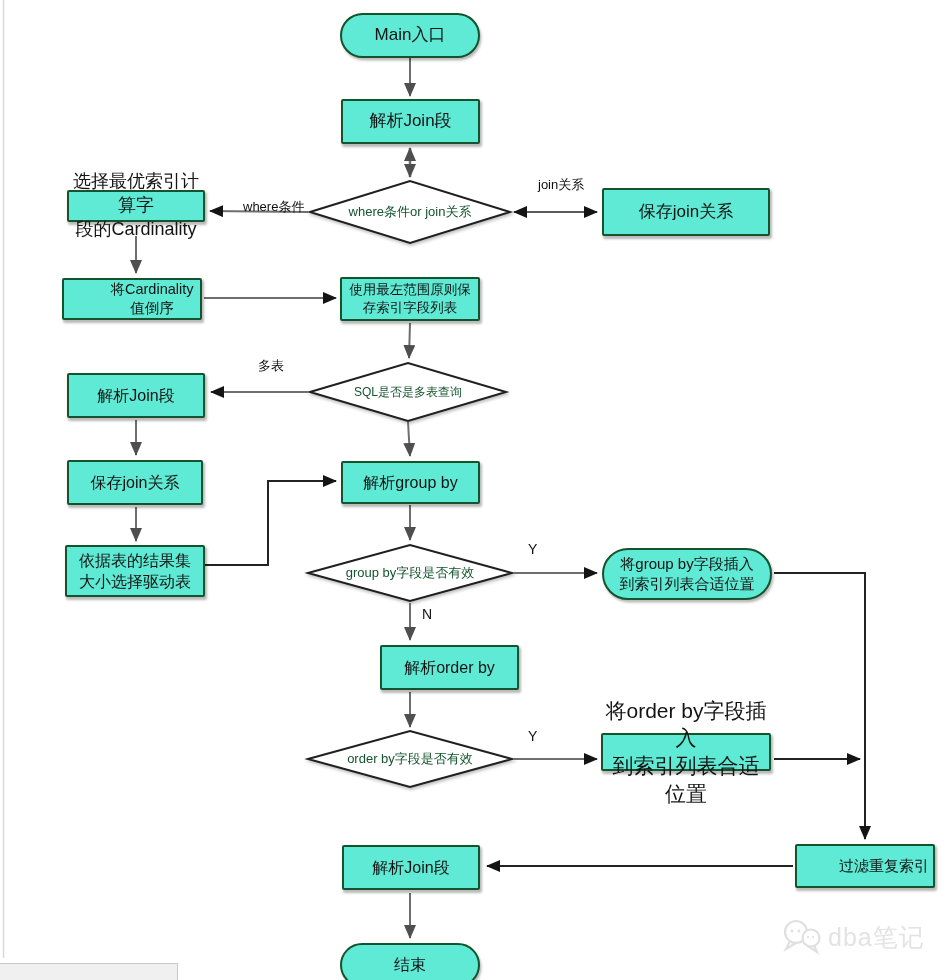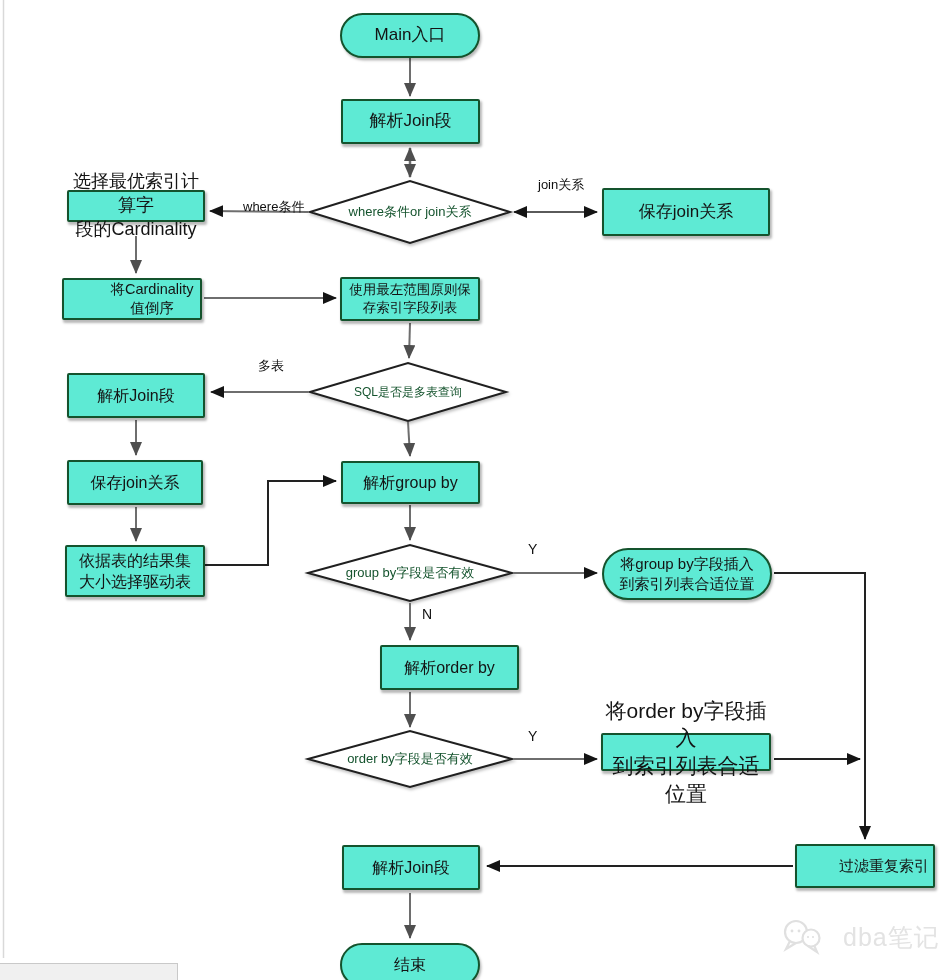--- a/index.html
+++ b/index.html
@@ -20,21 +20,21 @@
   .dlabel{
     position:absolute;display:flex;align-items:center;justify-content:center;
     text-align:center;color:#14532d;line-height:1.2;
   }
   .elabel{position:absolute;font-size:13px;color:#101010;}
   #bottom-bar{
     position:absolute;left:0;top:963px;width:178px;height:18px;
     background:#f0f0f0;border:1px solid #c9c9c9;border-left:none;box-sizing:border-box;
   }
   #watermark{
-    position:absolute;left:781px;top:918px;display:flex;align-items:center;gap:20px;
+    position:absolute;left:781px;top:918px;display:flex;align-items:center;gap:5px;
     color:#e3e3e3;font-size:25px;letter-spacing:1px;
     text-shadow:1px 1px 0 #fff;
   }
 </style>
 </head>
 <body>
 
 <div id="canvas">
 
   <svg id="wires" xmlns="http://www.w3.org/2000/svg">

